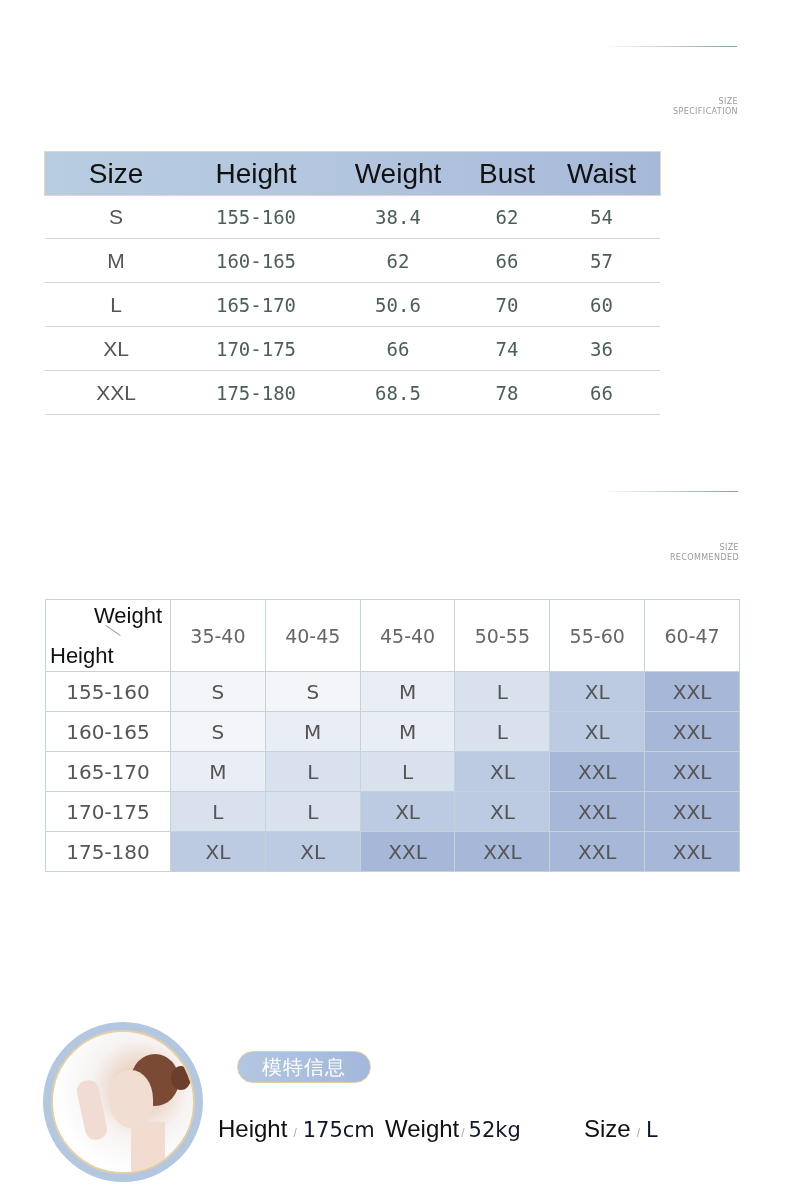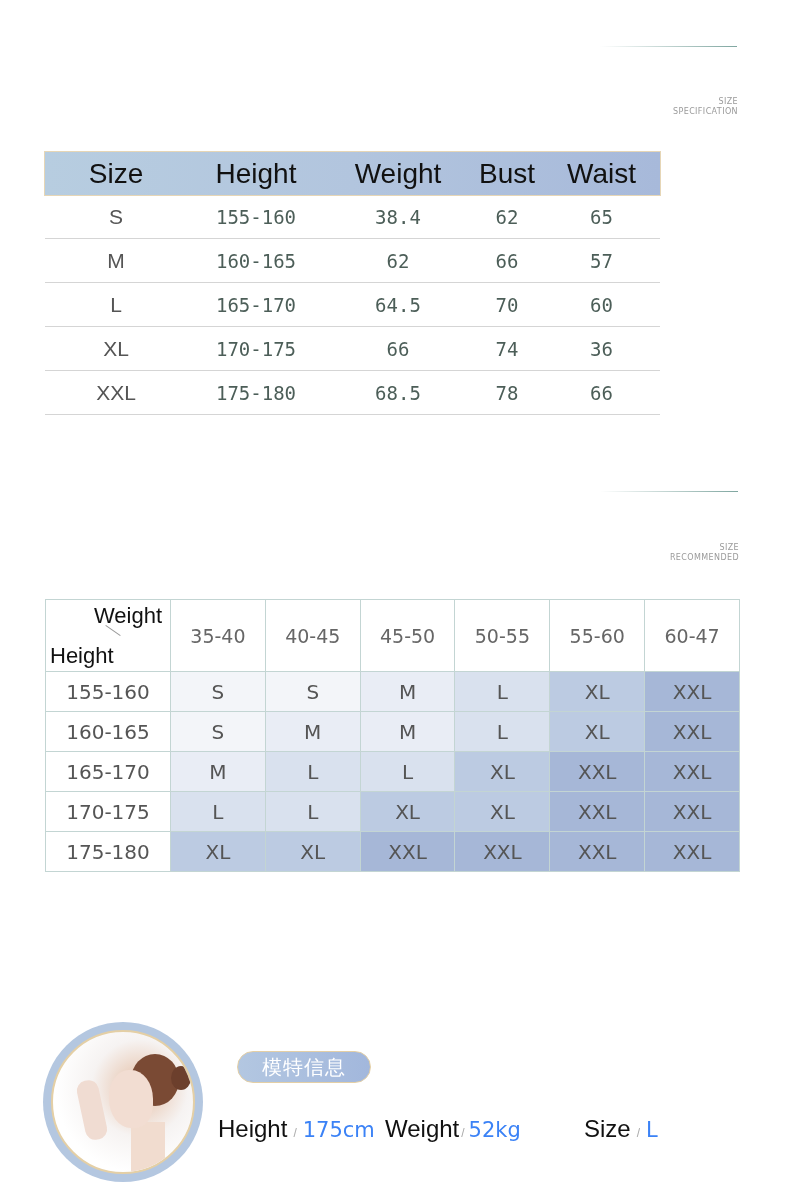--- a/index.html
+++ b/index.html
@@ -36,21 +36,21 @@
   .neck { position:absolute; left:78px; top:90px; width:34px; height:50px; background:#f1dccf; }
   .hand { position:absolute; left:28px; top:48px; width:22px; height:60px; border-radius:10px; background:#f0dcd2; transform:rotate(-12deg); }
 
   .pill { position:absolute; left:237px; top:1051px; width:134px; height:32px; border-radius:16px;
     background:linear-gradient(90deg, #b3c7e1, #a2b7dc); border:1px solid #e4cfa5; box-sizing:border-box;
     color:#fff; font-family:"DejaVu Sans", sans-serif; font-size:20px; text-align:center; line-height:30px; letter-spacing:1px; }
 
   .info-row { position:absolute; top:1115px; font-size:24px; color:#111; white-space:nowrap; }
   .info-row .k { font-family:"Liberation Sans", sans-serif; color:#111; }
   .info-row .sep { font-size:12px; color:#aaa; margin:0 6px 0 6px; }
-  .info-row .v { font-family:"DejaVu Sans", sans-serif; font-size:21px; color:#3b82f6; }
+  .info-row .v { font-family:"DejaVu Sans", sans-serif; font-size:21px; color:#0f172a; }
 </style>
 </head>
 <body>
 
 <div class="deco-line" style="left:600px; top:46px; width:137px;"></div>
 <div class="section-label" style="left:600px; top:97px; width:138px;">
   <div>SIZE</div>
   <div>SPECIFICATION</div>
 </div>
 
@@ -63,33 +63,33 @@
       <th style="width:72px">Bust</th>
       <th style="width:117px">Waist</th>
     </tr>
   </thead>
   <tbody id="spec-body">
       <tr>
         <td class="size-col">S</td>
         <td>155-160</td>
         <td>38.4</td>
         <td>62</td>
-        <td>65</td>
+        <td>54</td>
       </tr>
       <tr>
         <td class="size-col">M</td>
         <td>160-165</td>
         <td>62</td>
         <td>66</td>
         <td>57</td>
       </tr>
       <tr>
         <td class="size-col">L</td>
         <td>165-170</td>
-        <td>64.5</td>
+        <td>50.6</td>
         <td>70</td>
         <td>60</td>
       </tr>
       <tr>
         <td class="size-col">XL</td>
         <td>170-175</td>
         <td>66</td>
         <td>74</td>
         <td>36</td>
       </tr>
@@ -112,21 +112,21 @@
 <table class="rec-table">
   <thead>
     <tr>
       <th class="corner">
         <span class="w">Weight</span>
         <span class="diag"></span>
         <span class="h">Height</span>
       </th>
       <th>35-40</th>
       <th>40-45</th>
-      <th>45-50</th>
+      <th>45-40</th>
       <th>50-55</th>
       <th>55-60</th>
       <th>60-47</th>
     </tr>
   </thead>
   <tbody id="rec-body">
       <tr>
         <td class="h-col">155-160</td>
         <td style="background: rgb(243, 245, 249);">S</td>
         <td style="background: rgb(243, 245, 249);">S</td>

